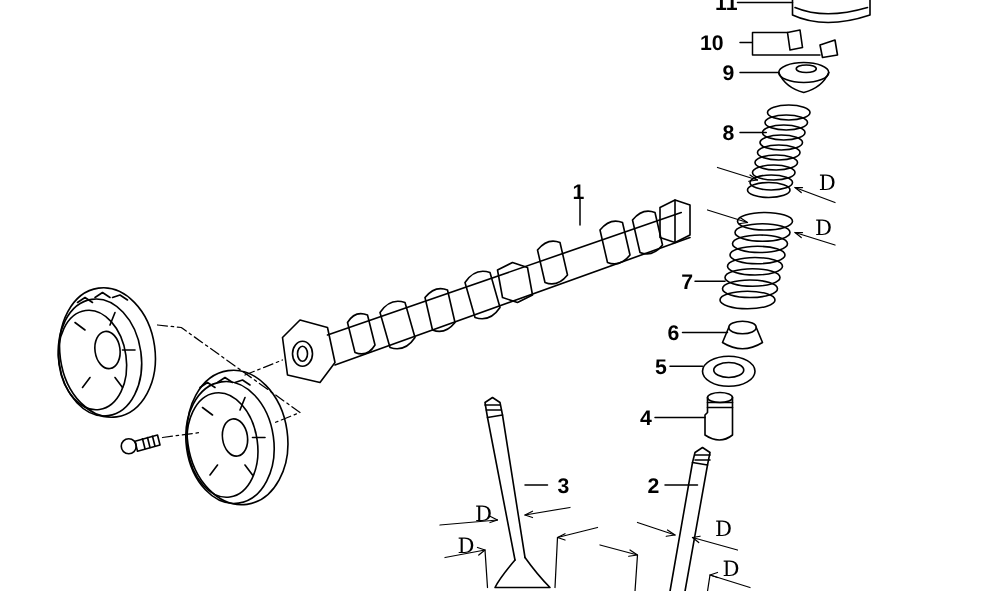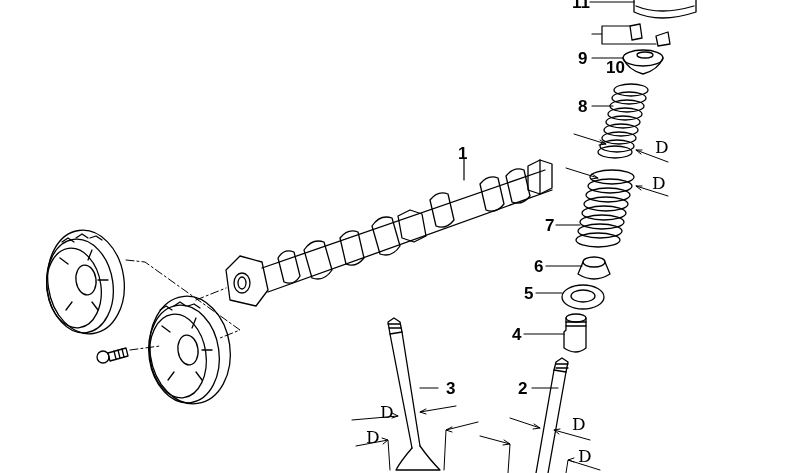--- a/index.html
+++ b/index.html
@@ -174,21 +174,21 @@
     <path d="M480 436 L510 444 L508 473"></path>
         <path d="M504 440 l6 4 l-7 1"></path>
     <path d="M600 470 L568 460 L566 473"></path>
         <path d="M574 458 l-6 2 l6 2"></path>
   </g>
 </svg>
 
   
   <span class="lbl" style="left:458px;top:145px;">1</span>
   <span class="lbl" style="left:572px;top:-6px;">11</span>
-  <span class="lbl" style="left:606px;top:26px;margin-top:33px;">10</span>
+  <span class="lbl" style="left:560px;top:26px;">10</span>
   <span class="lbl" style="left:578px;top:50px;">9</span>
   <span class="lbl" style="left:578px;top:98px;">8</span>
   <span class="lbl" style="left:545px;top:217px;">7</span>
   <span class="lbl" style="left:534px;top:258px;">6</span>
   <span class="lbl" style="left:524px;top:285px;">5</span>
   <span class="lbl" style="left:512px;top:326px;">4</span>
   <span class="lbl" style="left:446px;top:380px;">3</span>
   <span class="lbl" style="left:518px;top:380px;">2</span>
 
   

